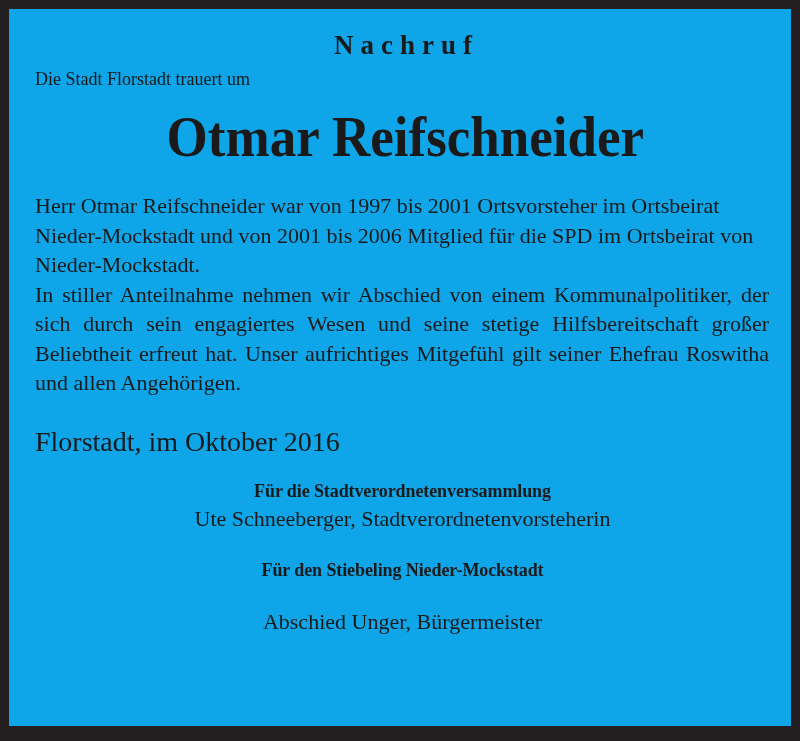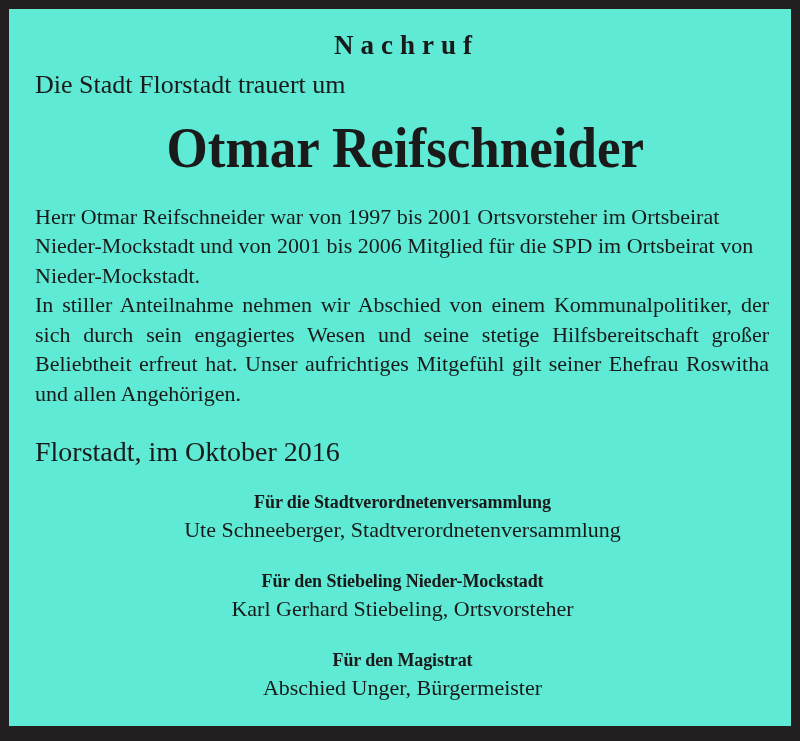--- a/index.html
+++ b/index.html
@@ -21,21 +21,21 @@
     box-sizing: border-box;
     width: 800px;
     height: 741px;
     background: #231f20;
     padding: 9px 9px 15px 9px;
   }
   .notice-inner {
     box-sizing: border-box;
     width: 100%;
     height: 100%;
-    background: #5eead4;
+    background: #0ea5e9;
     position: relative;
   }
 
   
   .content {
     box-sizing: border-box;
     position: absolute;
     left: 26px;
     right: 6px;
     top: 0;
@@ -49,21 +49,21 @@
     letter-spacing: 7px;
     text-indent: 7px;
     text-align: center;
     margin: 22px 0 0 0;
     line-height: 1.05;
     padding-right: 14px;
   }
 
   
   .lead {
-    font-size: 26px;
+    font-size: 18px;
     line-height: 1.28;
     margin: 9px 0 0 0;
     text-align: left;
   }
 
   
   .deceased-name {
     font-weight: bold;
     font-size: 57px;
     line-height: 1.0;
@@ -140,30 +140,28 @@
         <p class="para-ragged">Herr Otmar Reifschneider war von 1997 bis 2001 Ortsvorsteher im Ortsbeirat Nieder-Mockstadt und von 2001 bis 2006 Mitglied für die SPD im Ortsbeirat von Nieder-Mockstadt.</p>
         <p class="para-justified">In stiller Anteilnahme nehmen wir Abschied von einem Kommunalpolitiker, der sich durch sein engagiertes Wesen und seine stetige Hilfsbereitschaft großer Beliebtheit erfreut hat. Unser aufrichtiges Mitgefühl gilt seiner Ehefrau Roswitha und allen Angehörigen.</p>
       </div>
 
       <div class="dateline">Florstadt, im Oktober 2016</div>
 
       <div class="signatures">
 
         <div class="sig-block">
           <div class="sig-org">Für die Stadtverordnetenversammlung</div>
-          <div class="sig-person">Ute Schneeberger, Stadtverordnetenversammlung</div>
+          <div class="sig-person">Ute Schneeberger, Stadtverordnetenvorsteherin</div>
         </div>
 
         <div class="sig-block">
           <div class="sig-org">Für den Stiebeling Nieder-Mockstadt</div>
-          <div class="sig-person">Karl Gerhard Stiebeling, Ortsvorsteher</div>
         </div>
 
         <div class="sig-block">
-          <div class="sig-org">Für den Magistrat</div>
           <div class="sig-person">Abschied Unger, Bürgermeister</div>
         </div>
 
       </div>
 
     </div>
   </div>
 </div>
 
 </body></html>

